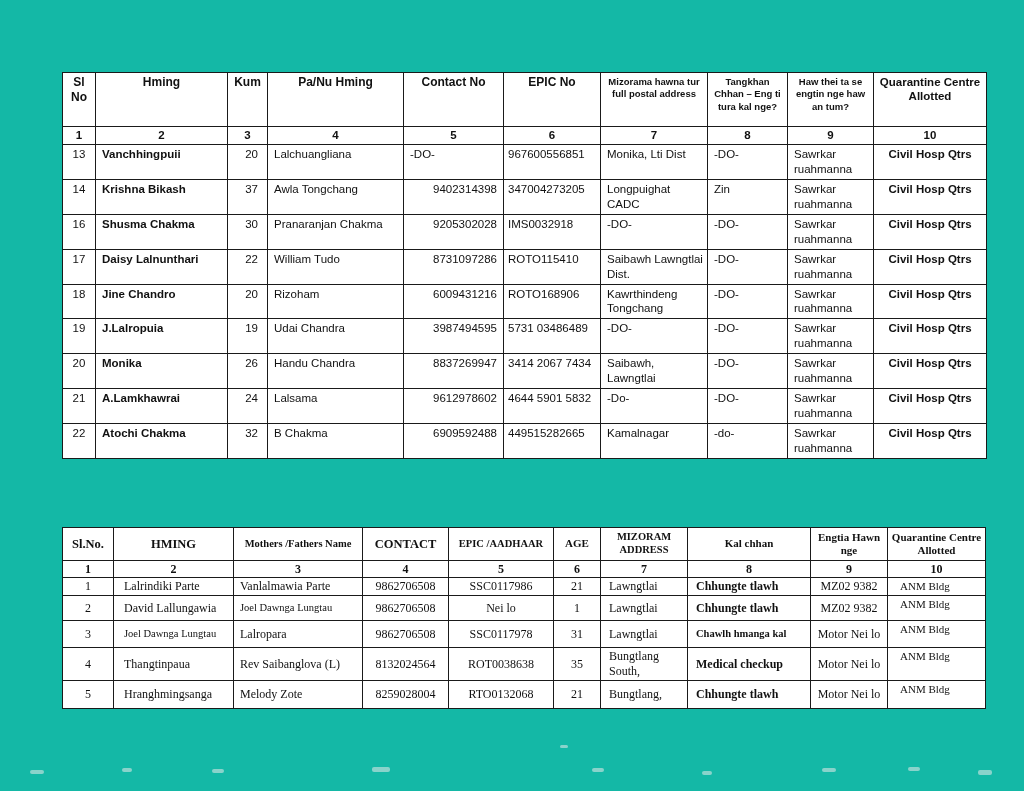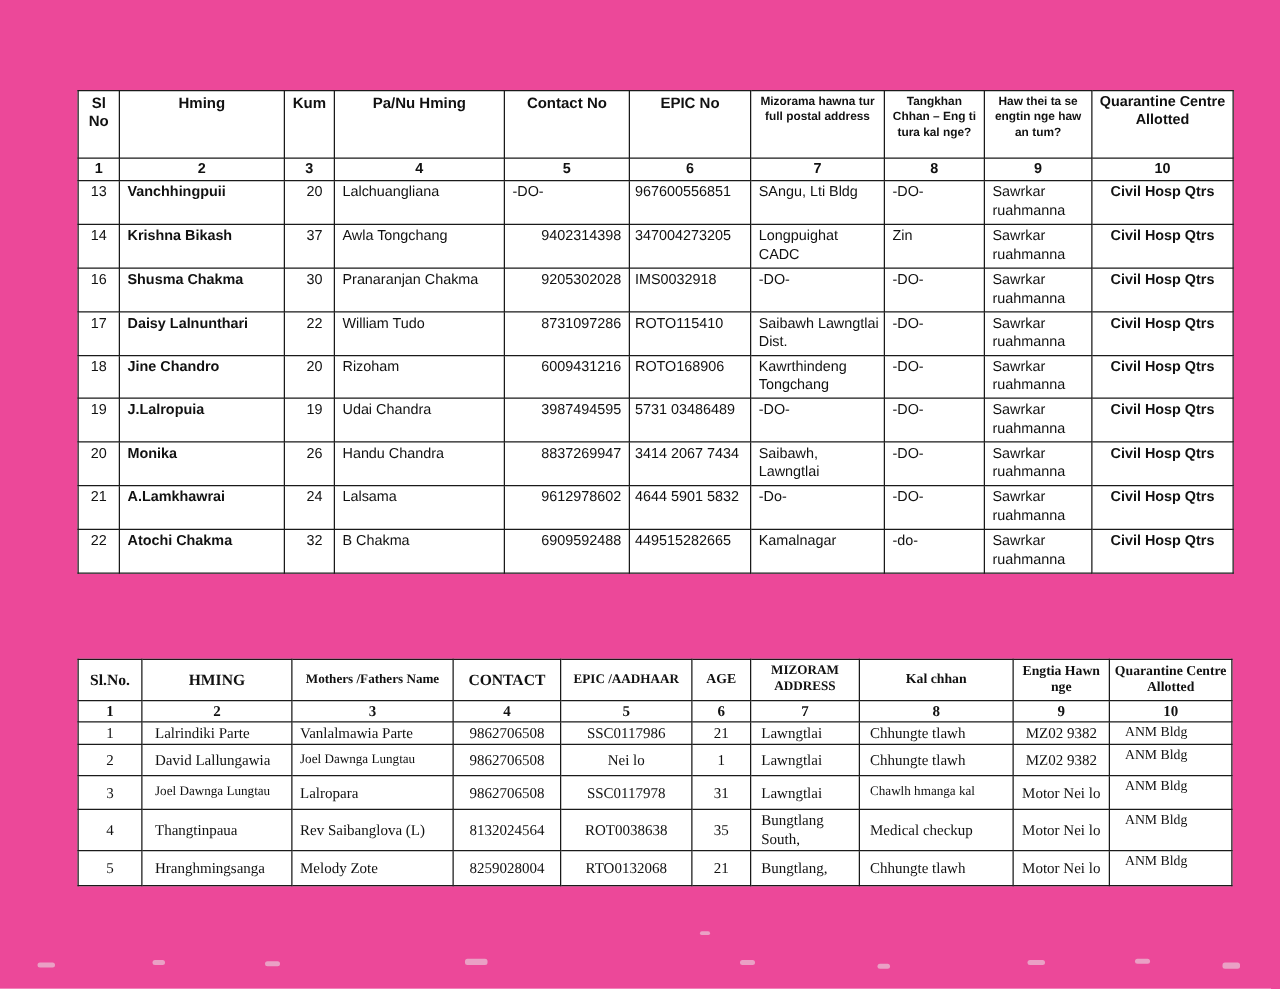--- a/index.html
+++ b/index.html
@@ -1,21 +1,21 @@
 <!DOCTYPE html>
 <html><head>
 <meta charset="utf-8">
 <style>
   html,body{margin:0;padding:0;}
   body{
     width:1024px;height:791px;background:#ffffff;
     font-family:"Liberation Sans","DejaVu Sans",sans-serif;
     color:#111;position:relative;overflow:hidden;
   }
-  .sheet{position:absolute;inset:0;background:#ec4899;}
+  .sheet{position:absolute;inset:0;background:#14b8a6;}
 
   table{border-collapse:collapse;table-layout:fixed;position:absolute;background:#fff;}
   th,td{border:1px solid #1a1a1a;overflow:hidden;}
 
   
   .t1{left:62px;top:72px;width:924px;}
   .t1 th{font-weight:bold;text-align:center;vertical-align:top;padding:2px 2px;font-size:12px;line-height:1.25;}
   .t1 thead tr:first-child{height:54px;}
   .t1 thead tr:first-child th:nth-child(7),
   .t1 thead tr:first-child th:nth-child(8),
@@ -60,21 +60,21 @@
   .t2 tbody tr:nth-child(1){height:18px;}
   .t2 tbody tr:nth-child(2){height:25px;}
   .t2 tbody tr:nth-child(3){height:27px;}
   .t2 tbody tr:nth-child(4){height:30px;}
   .t2 tbody tr:nth-child(5){height:28px;}
   .t2 td:nth-child(1),.t2 td:nth-child(4),.t2 td:nth-child(5),
   .t2 td:nth-child(6),.t2 td:nth-child(9){text-align:center;}
   .t2 td:nth-child(2){padding-left:10px;}
   .t2 td:nth-child(3){padding-left:6px;}
   .t2 td:nth-child(7){padding-left:8px;}
-  .t2 td:nth-child(8){padding-left:8px;}
+  .t2 td:nth-child(8){padding-left:8px;font-weight:bold;}
   .t2 td:nth-child(10){padding-left:12px;vertical-align:top;font-size:11px;padding-top:2px;}
   
   .t2 tbody tr:nth-child(2) td:nth-child(3),
   .t2 tbody tr:nth-child(3) td:nth-child(2),
   .t2 tbody tr:nth-child(3) td:nth-child(8){font-size:10.5px;}
 
   
   .artifact{position:absolute;background:#e9e9e9;border-radius:2px;opacity:.55;}
 </style>
 </head>
@@ -122,21 +122,21 @@
         </tr>
       </thead>
     <tbody>
         <tr>
           <td>13</td>
           <td>Vanchhingpuii</td>
           <td>20</td>
           <td>Lalchuangliana</td>
           <td class="cell-left">-DO-</td>
           <td>967600556851</td>
-          <td>SAngu, Lti Bldg</td>
+          <td>Monika, Lti Dist</td>
           <td>-DO-</td>
           <td>Sawrkar ruahmanna</td>
           <td>Civil Hosp Qtrs</td>
         </tr>
         <tr>
           <td>14</td>
           <td>Krishna Bikash</td>
           <td>37</td>
           <td>Awla Tongchang</td>
           <td>9402314398</td>

